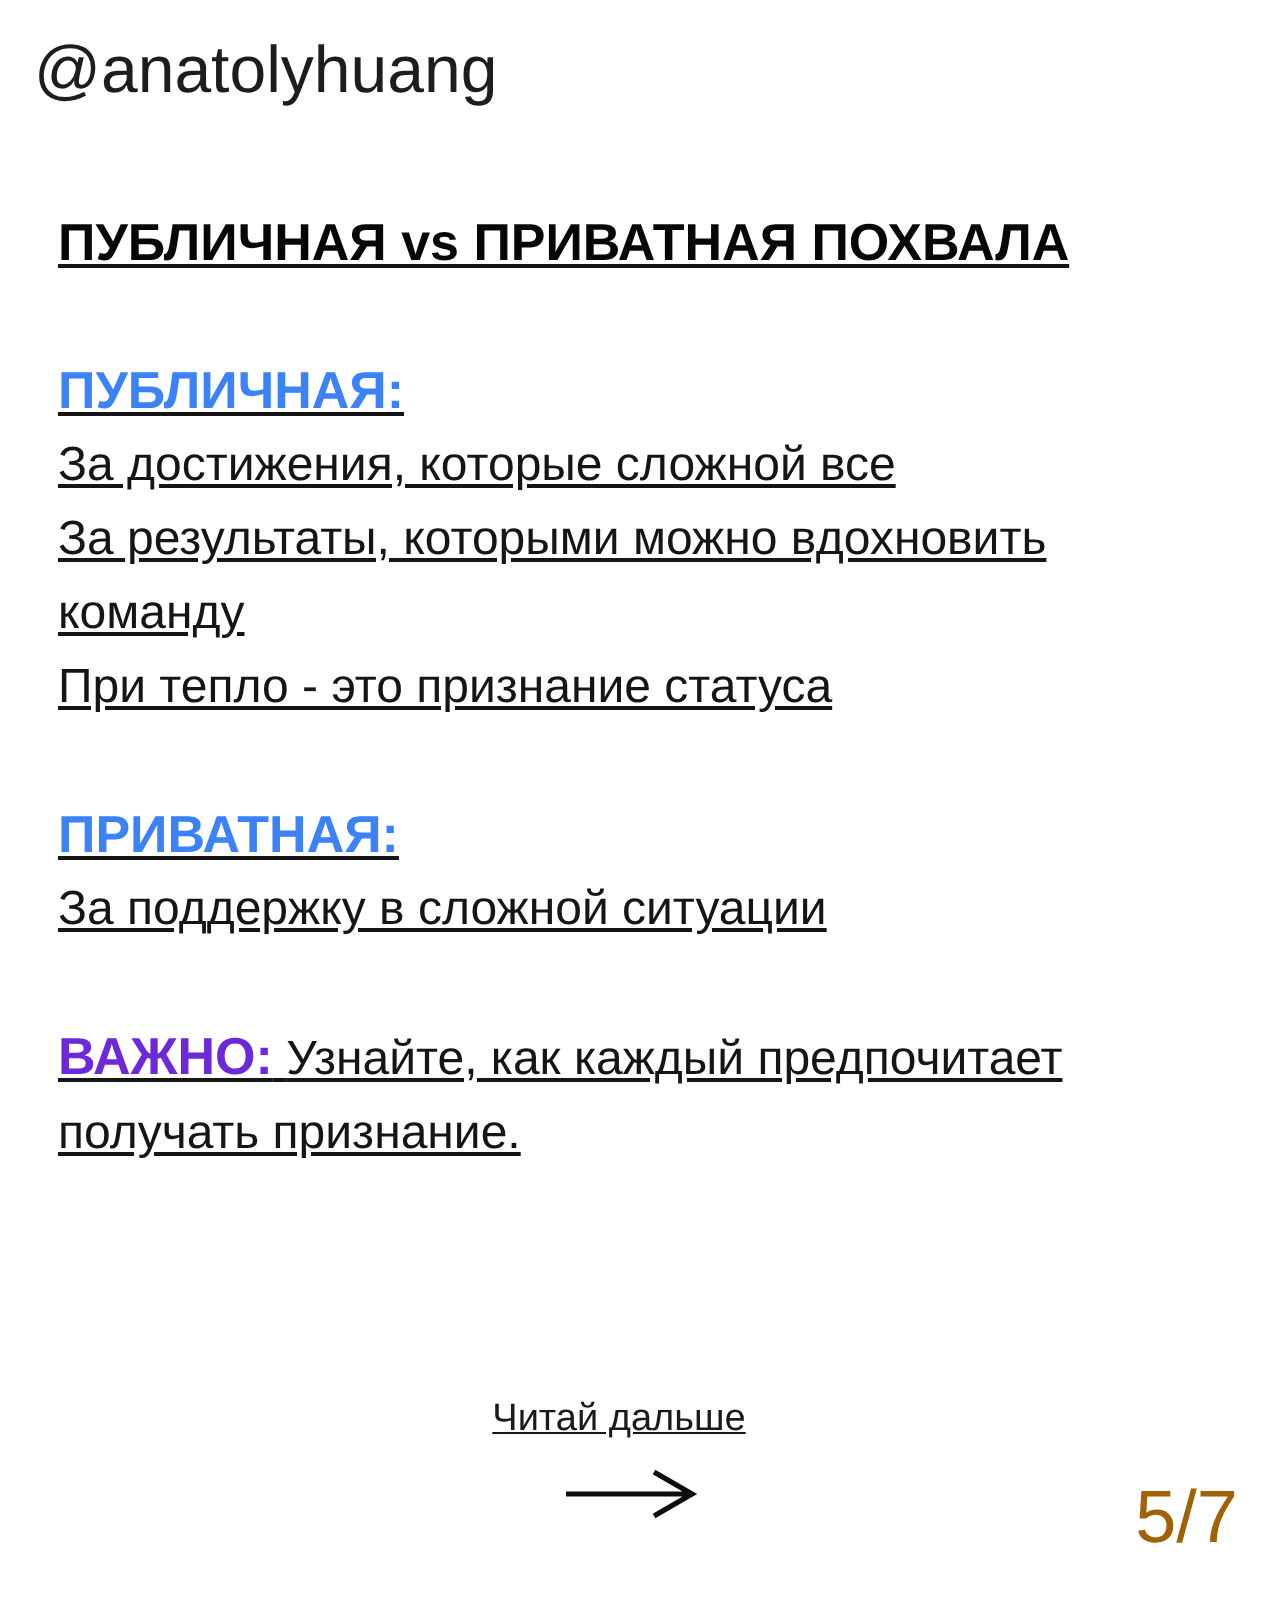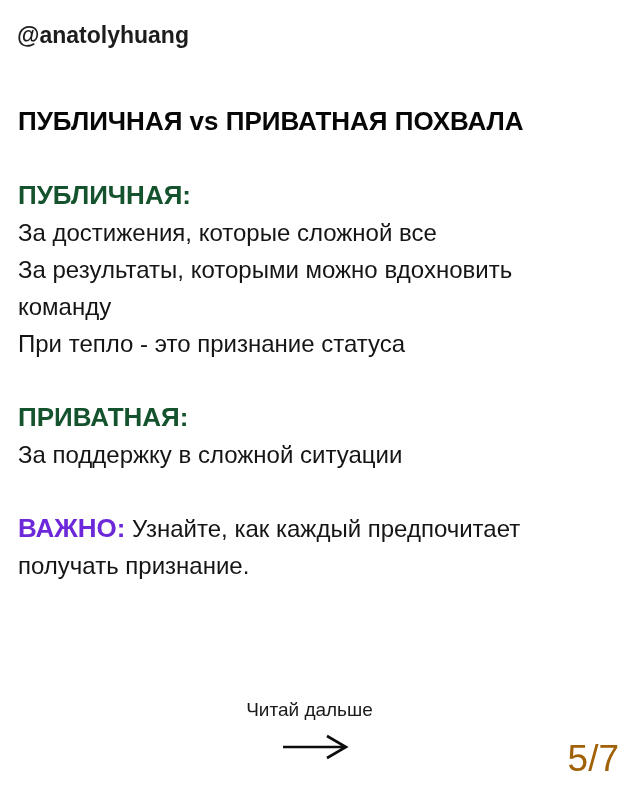--- a/index.html
+++ b/index.html
@@ -12,64 +12,66 @@
     background: #ffffff;
     position: relative;
     overflow: hidden;
     font-family: "Liberation Sans", "DejaVu Sans", sans-serif;
     color: #151515;
   }
   .handle {
     position: absolute;
     left: 17px;
     top: 20px;
-    font-size: 23px;
+    font-size: 33px;
     line-height: 30px;
     color: #1d1d1d;
-    font-weight: 700;
+    font-weight: 400;
   }
   .content {
     position: absolute;
-    left: 18px;
+    left: 29px;
     top: 103px;
     width: 578px;
+    text-decoration: underline;
   }
   .content p, .content h1, .content h2 {
     margin: 0;
     padding: 0;
     font-size: 24px;
     line-height: 37px;
     font-weight: 400;
     color: #151515;
   }
   .content h1.title {
     font-size: 26px;
     font-weight: 700;
     color: #070707;
     margin-bottom: 37px;
   }
   .content h2.section-heading {
     font-size: 26px;
     font-weight: 700;
-    color: #14532d;
+    color: #3b82f6;
   }
   .content section {
     margin-bottom: 37px;
   }
   .note-label {
     font-size: 26px;
     font-weight: 700;
     color: #6d28d9;
   }
   .footer-cta {
     position: absolute;
     left: 0;
     top: 697px;
     width: 637px;
     text-align: center;
+    text-decoration: underline;
   }
   .footer-cta .cta-label {
     position: relative;
     left: -9px;
     font-size: 19px;
     line-height: 26px;
     color: #1a1a1a;
   }
   .arrow-wrap {
     position: absolute;

